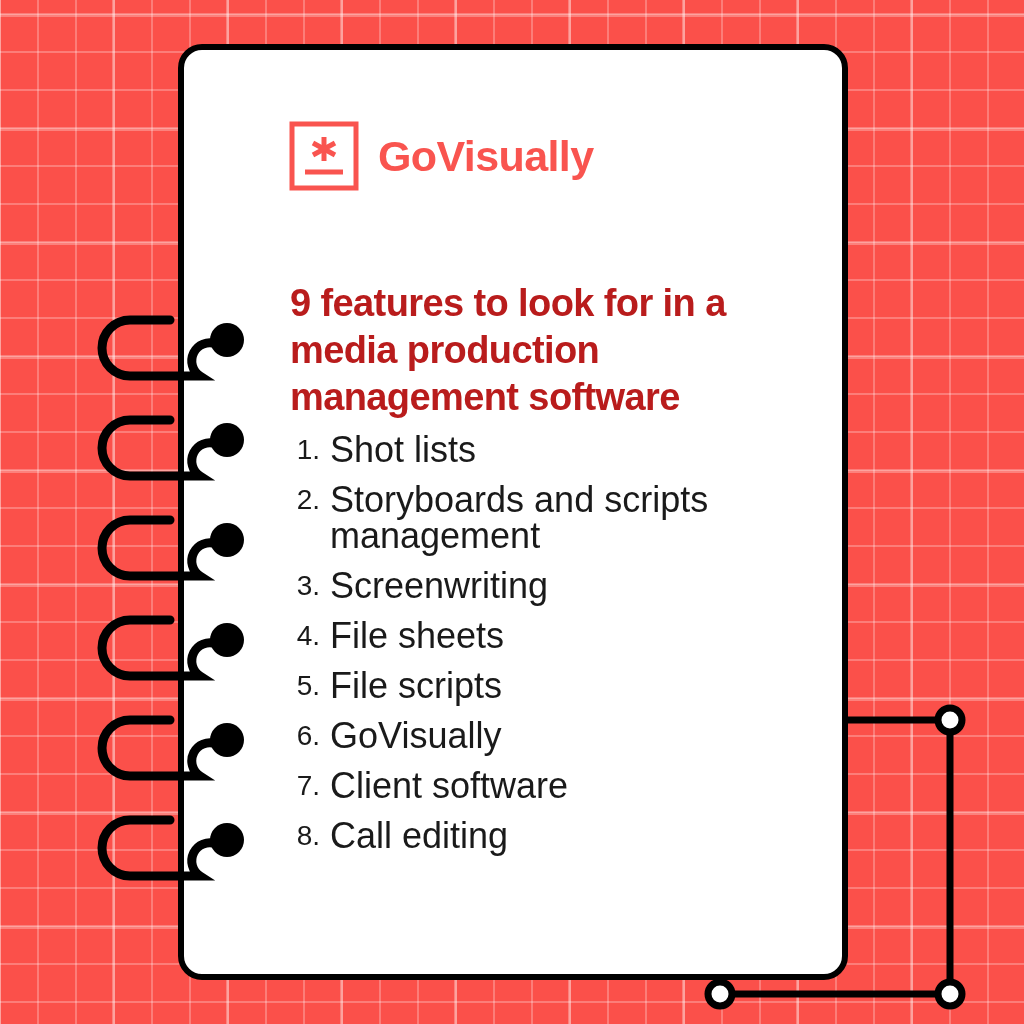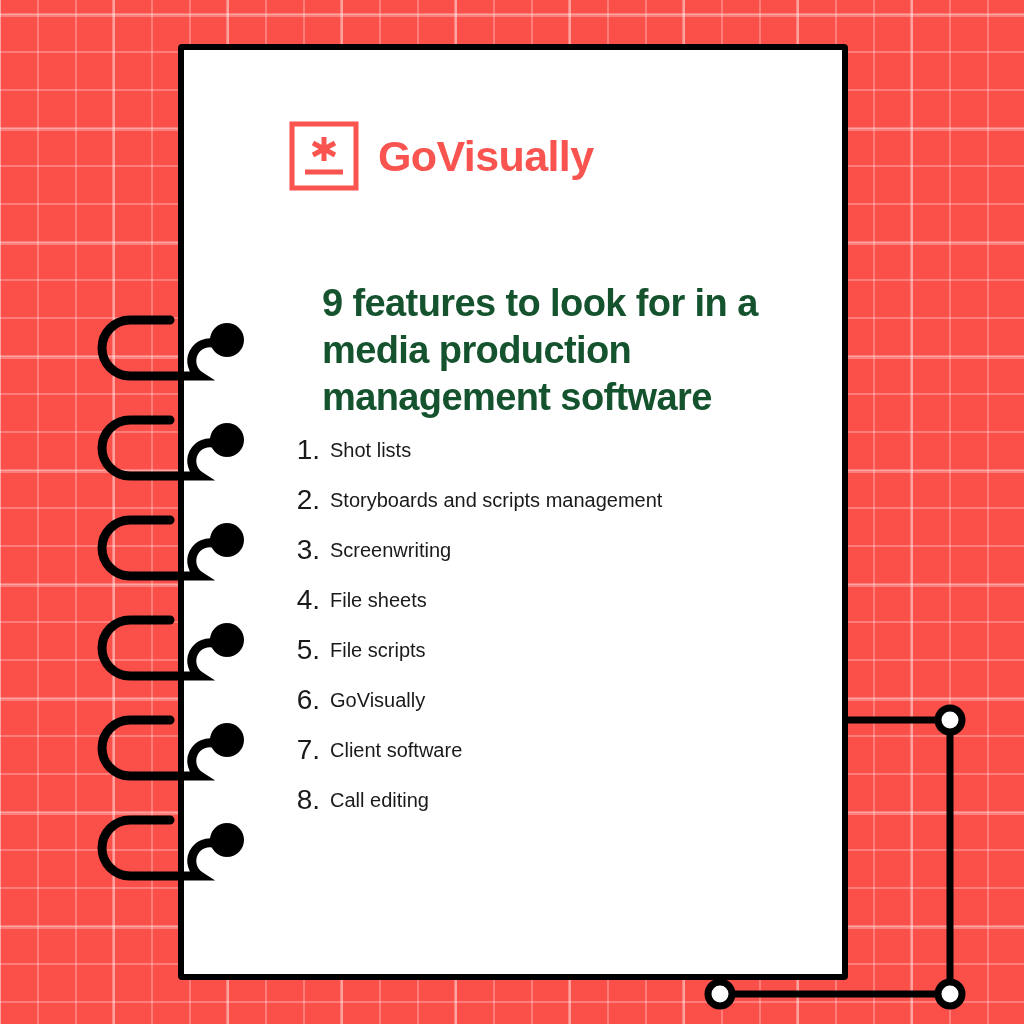--- a/index.html
+++ b/index.html
@@ -48,21 +48,21 @@
 
   
   #card {
     position: absolute;
     left: 178px;
     top: 44px;
     width: 670px;
     height: 936px;
     background: #ffffff;
     border: 6px solid #000000;
-    border-radius: 4px;
+    border-radius: 24px;
     box-sizing: border-box;
     z-index: 3;
   }
 
   
   #rings {
     position: absolute;
     left: 90px;
     top: 300px;
     width: 180px;
@@ -102,23 +102,22 @@
   }
 
   #headline {
     position: absolute;
     left: 106px;
     top: 205px;
     width: 500px;
     font-size: 38px;
     font-weight: 700;
     line-height: 47px;
-    color: #14532d;
+    color: #b91c1c;
     letter-spacing: -0.6px;
-    margin-left: 32px;
   }
 
   #feature-list {
     position: absolute;
     left: 106px;
     top: 382px;
     width: 470px;
     margin: 0;
     padding: 0;
     list-style: none;
@@ -134,21 +133,21 @@
   #feature-list li .num {
     width: 40px;
     flex: none;
     text-align: right;
     padding-right: 10px;
     box-sizing: border-box;
     font-size: 28px;
   }
   #feature-list li .txt {
     flex: 1;
-    font-size: 20px;
+    font-size: 36px;
   }
 </style>
 </head>
 <body>
 
 <div id="poster">
 
   <div id="grid-bg"></div>
   <div id="grid-bg-fine"></div>
 

